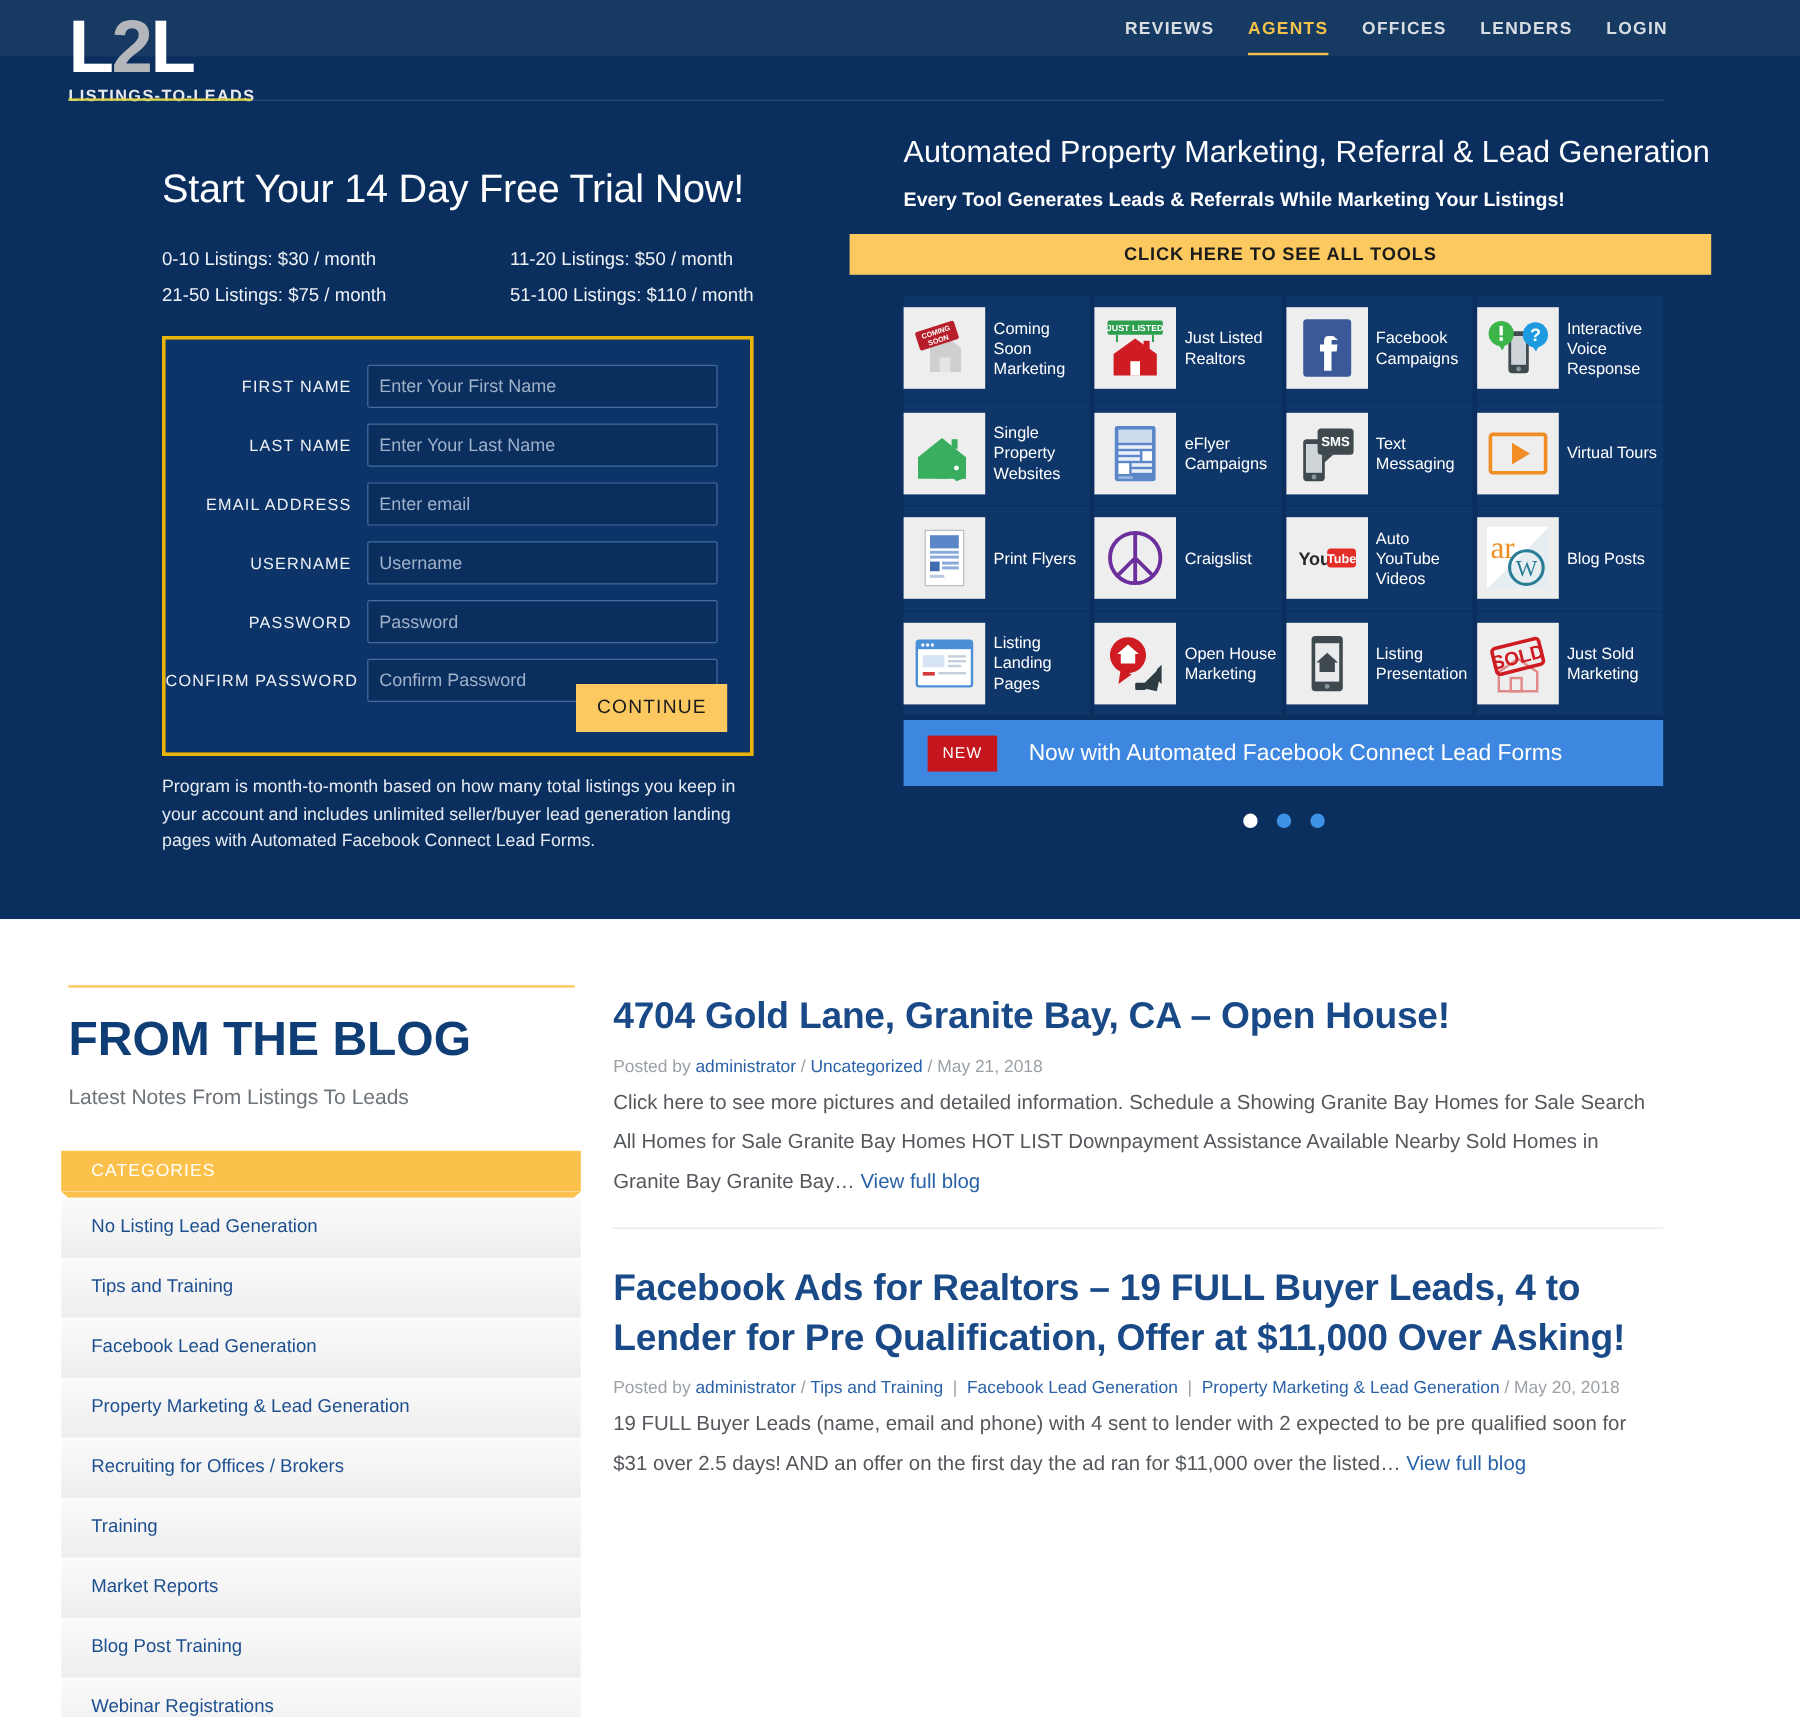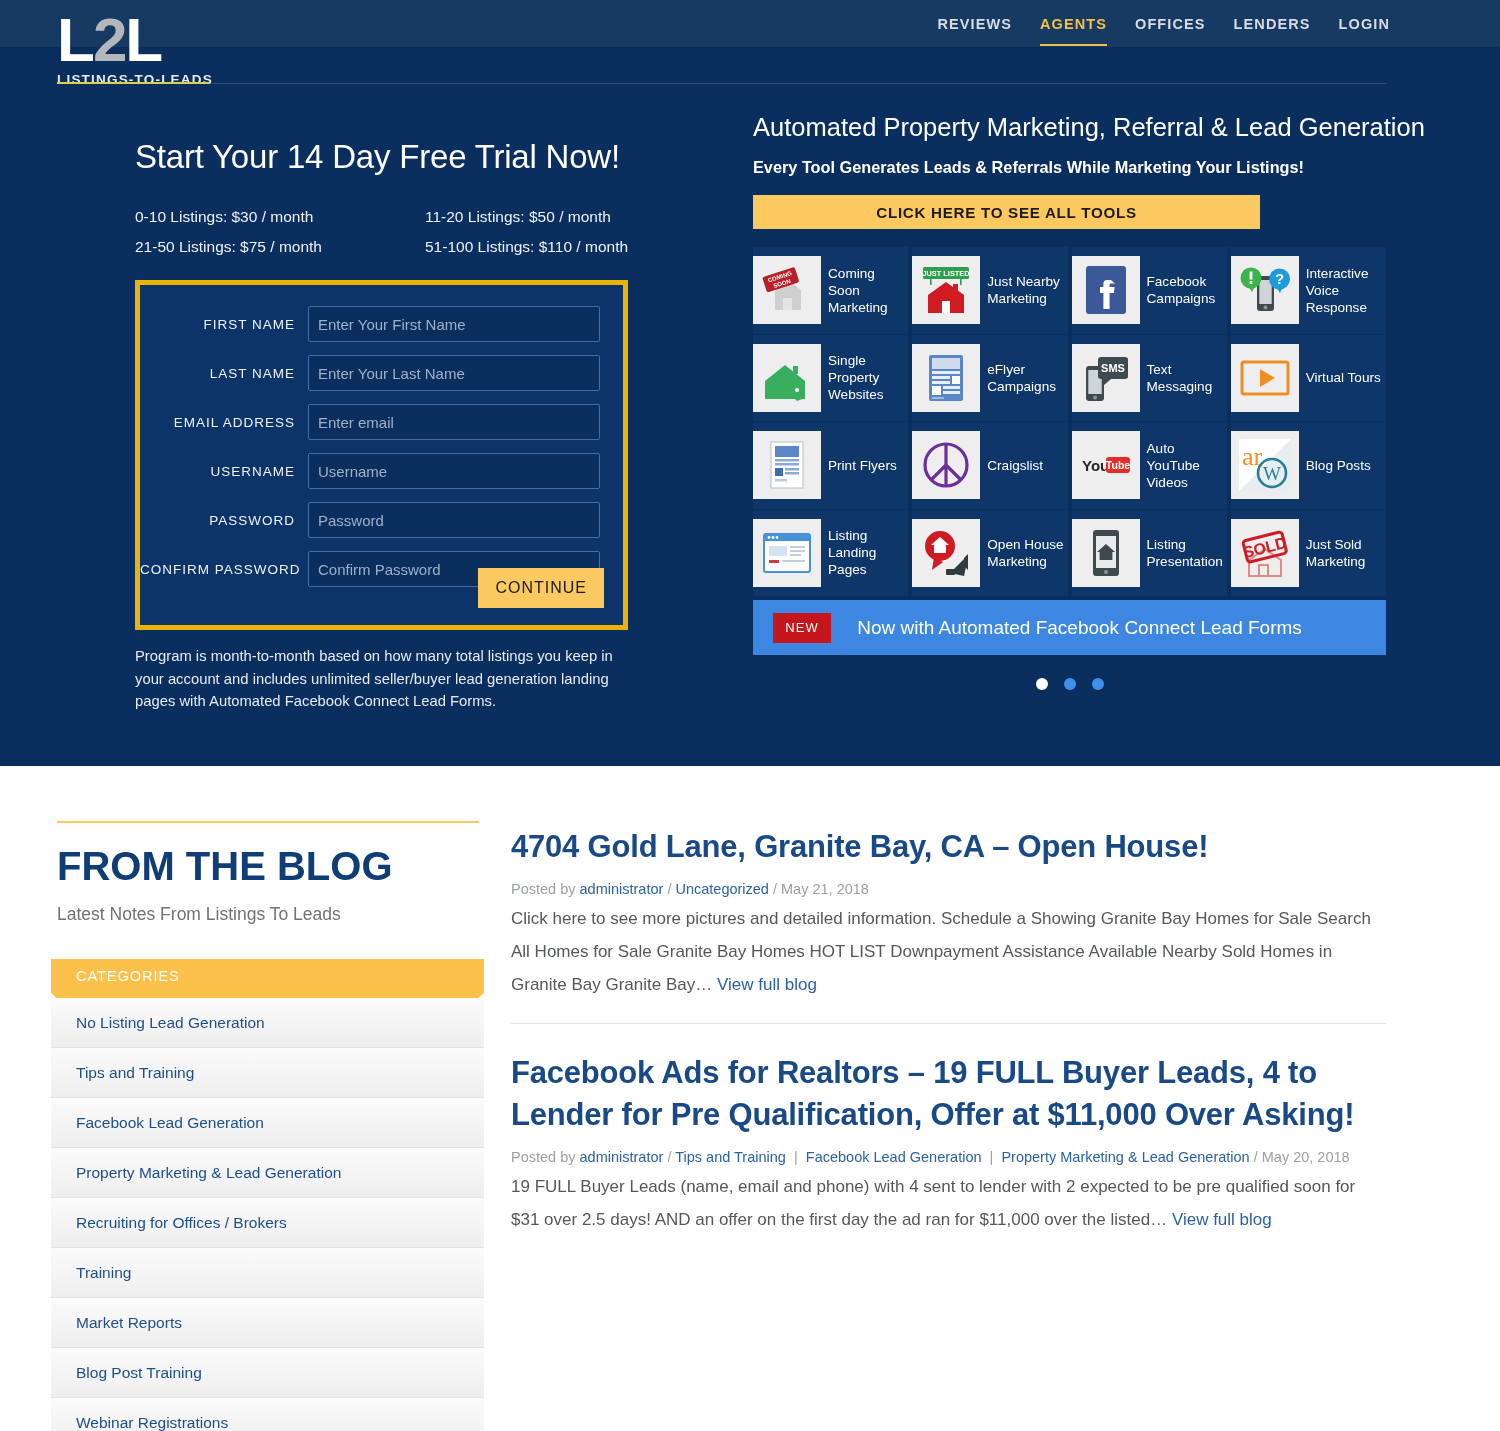--- a/index.html
+++ b/index.html
@@ -106,21 +106,21 @@
     font-size: 15.5px;
     color: #eef1f5;
   }
   .price-grid div:nth-child(even) { text-align: left; }
 
   .signup-box {
     position: absolute;
     top: 280px; left: 135px;
     width: 493px; height: 350px;
     background: #0c3468;
-    border: 5px solid #eab308;
+    border: 3px solid #eab308;
   }
   .frow {
     display: flex;
     align-items: center;
     margin: 0 0 13px 0;
   }
   .frow:first-child { margin-top: 21px; }
   .flabel {
     width: 168px;
     text-align: right;
@@ -176,22 +176,22 @@
   .r-sub {
     position: absolute;
     top: 158px; left: 753px;
     font-size: 16.3px;
     font-weight: bold;
     color: #ffffff;
     white-space: nowrap;
   }
   .btn-tools {
     position: absolute;
-    top: 195px; left: 753px;
-    width: 507px; height: 34px;
+    top: 195px; left: 708px;
+    width: 718px; height: 34px;
     background: #fbc95f;
     color: #1b1b1b;
     font-size: 15.2px;
     font-weight: bold;
     letter-spacing: 0.7px;
     display: flex;
     align-items: center;
     justify-content: center;
     border: none;
     cursor: pointer;
@@ -417,21 +417,21 @@
           <svg class="ic" width="52" height="52" viewBox="0 0 52 52" xmlns="http://www.w3.org/2000/svg">
             <rect x="3" y="3" width="46" height="12" rx="1.5" fill="#2e9e4f"></rect>
             <text x="26" y="12" font-size="7.4" font-family="Liberation Sans" fill="#fff" text-anchor="middle" font-weight="bold">JUST LISTED</text>
             <rect x="10" y="15" width="1.6" height="6" fill="#2e9e4f"></rect>
             <rect x="40" y="15" width="1.6" height="6" fill="#2e9e4f"></rect>
             <path d="M8 49V31L26 18l18 13v18z" fill="#cf1b22"></path>
             <rect x="33" y="20" width="5" height="8" fill="#cf1b22"></rect>
             <rect x="22" y="37" width="8" height="12" fill="#fff"></rect>
           </svg>
         </div>
-        <div class="tool-label">Just Nearby Marketing</div>
+        <div class="tool-label">Just Listed Realtors</div>
       </div>
       <div class="tool">
         <div class="tile">
           <svg class="ic" width="52" height="52" viewBox="0 0 52 52" xmlns="http://www.w3.org/2000/svg">
             <rect x="6" y="2" width="40" height="48" rx="3" fill="#3b5998"></rect>
             <path d="M31 16h-4c-2.2 0-3.6 1.4-3.6 3.8V23H20v6h3.4v16h6.2V29h4.3l.7-6h-5v-2.3c0-.9.3-1.3 1.4-1.3H35z" fill="#fff"></path>
           </svg>
         </div>
         <div class="tool-label">Facebook Campaigns</div>
       </div>

